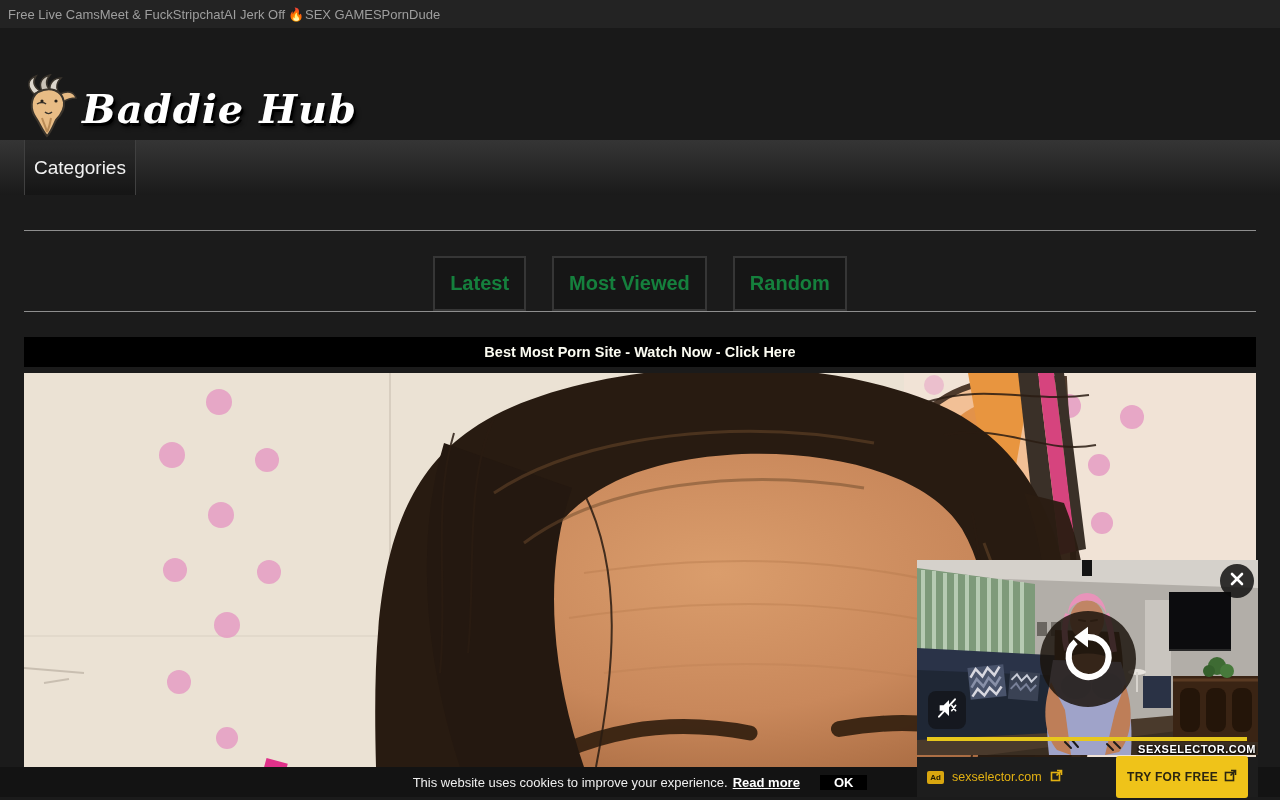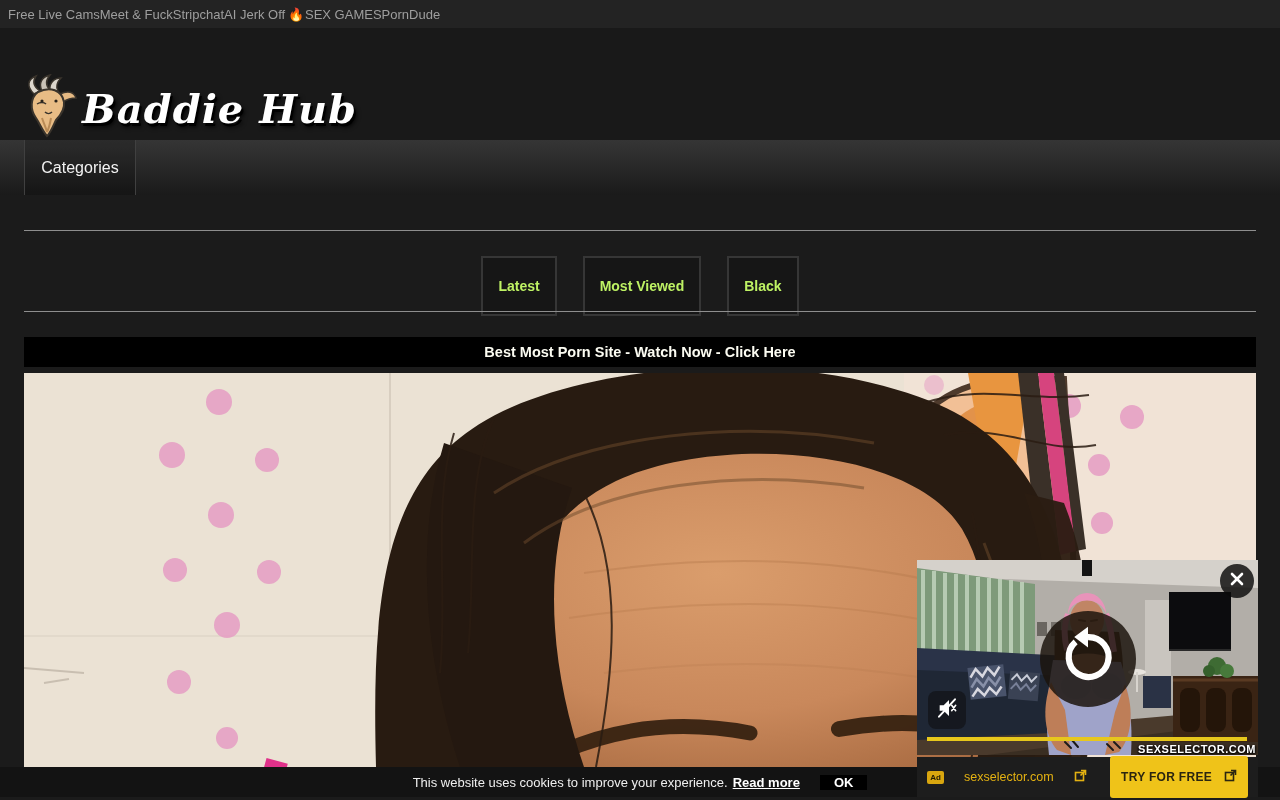--- a/index.html
+++ b/index.html
@@ -25,29 +25,29 @@
   .search-btn { width:46px; height:37px; margin-left:2px; background:#141414;
                 border:1px solid #4A4A4A; display:flex; align-items:center;
                 justify-content:center; cursor:pointer; }
 
   
   .navbar { position:absolute; left:0; top:140px; width:1280px; height:55px;
             background:linear-gradient(180deg,#353535 0%,#2B2B2B 40%,#1A1A1A 100%); }
   .nav-item { position:absolute; left:24px; top:0; width:112px; height:55px;
               border-left:1px solid #404040; border-right:1px solid #404040;
               background:rgba(0,0,0,.18); display:flex; align-items:center;
-              justify-content:center; font-size:16px; color:#F2F2F2; cursor:pointer; }
+              justify-content:center; font-size:19px; color:#F2F2F2; cursor:pointer; }
 
   
   .rule { position:absolute; left:24px; width:1232px; height:0; border-top:1px solid #8E8E8E; }
   .rule-1 { top:230px; } .rule-2 { top:311px; }
   .filters { position:absolute; left:0; top:256px; width:1280px; display:flex;
              justify-content:center; gap:26px; }
-  .filter-btn { background:#161616; border:2px solid #363636; color:#bef264;
-                font-weight:bold; font-size:14px; padding:20px 15px; cursor:pointer;
+  .filter-btn { background:#161616; border:2px solid #363636; color:#15803d;
+                font-weight:bold; font-size:20px; padding:14px 15px; cursor:pointer;
                 font-family:"Liberation Sans", sans-serif; }
 
   
   .ad-banner { position:absolute; left:24px; top:337px; width:1232px; height:30px;
                background:#000; display:flex; align-items:center; justify-content:center;
                font-weight:bold; font-size:14.5px; color:#FCFCF2; cursor:pointer; }
 
   
   .hero { position:absolute; left:24px; top:373px; width:1232px; height:394px;
           overflow:hidden; cursor:pointer; }
@@ -74,28 +74,28 @@
                justify-content:center; cursor:pointer; }
   .ad-mute { position:absolute; left:11px; top:131px; width:38px; height:38px; border-radius:8px;
              background:rgba(12,12,12,.55); display:flex; align-items:center;
              justify-content:center; cursor:pointer; }
   .ad-progress { position:absolute; left:10px; top:177px; width:320px; height:4px;
                  background:#E7C71C; }
   .ad-watermark { position:absolute; right:2px; bottom:0; font-size:11px; font-weight:bold;
                   color:#FFFFFF; letter-spacing:.5px; text-shadow:1px 1px 2px #000, -1px 1px 2px #000; }
   .ad-footer { margin-top:2px; width:341px; height:40px; background:#1D1D1D; display:flex;
                align-items:center; justify-content:space-between; padding:0 10px; }
-  .ad-footer-left { display:flex; align-items:center; gap:20px; cursor:pointer; }
+  .ad-footer-left { display:flex; align-items:center; gap:8px; cursor:pointer; }
   .ad-badge { width:17px; height:13px; border-radius:2px; background:#D9A60F; color:#221c05;
               font-size:8px; font-weight:bold; display:flex; align-items:center;
               justify-content:center; }
   .ad-link { color:#E3B112; font-size:12.5px; }
   .ad-cta { background:#EFC319; border:none; border-radius:3px; color:#2B2610; font-weight:bold;
             font-size:12px; letter-spacing:.3px; padding:13px 11px; display:flex;
-            align-items:center; gap:12px; cursor:pointer;
+            align-items:center; gap:6px; cursor:pointer;
             font-family:"Liberation Sans", sans-serif; }
 </style>
 </head>
 <body>
 
 <div class="topbar">
   <a href="#">Free Live Cams</a>
   <a href="#">Meet &amp; Fuck</a>
   <a href="#">Stripchat</a>
   <a href="#">AI Jerk Off 🔥</a>
@@ -129,21 +129,21 @@
 </div>
 
 <div class="navbar">
   <div class="nav-item">Categories</div>
 </div>
 
 <div class="rule rule-1"></div>
 <div class="filters">
   <button class="filter-btn">Latest</button>
   <button class="filter-btn">Most Viewed</button>
-  <button class="filter-btn">Black</button>
+  <button class="filter-btn">Random</button>
 </div>
 <div class="rule rule-2"></div>
 
 <div class="ad-banner">Best Most Porn Site - Watch Now - Click Here</div>
 
 <div class="hero">
   <svg width="1232" height="394" viewBox="0 0 1232 394" preserveAspectRatio="none">
     <defs>
       <radialGradient id="skin" cx="48%" cy="42%" r="75%">
         <stop offset="0%" stop-color="#DA9D6C"></stop>

